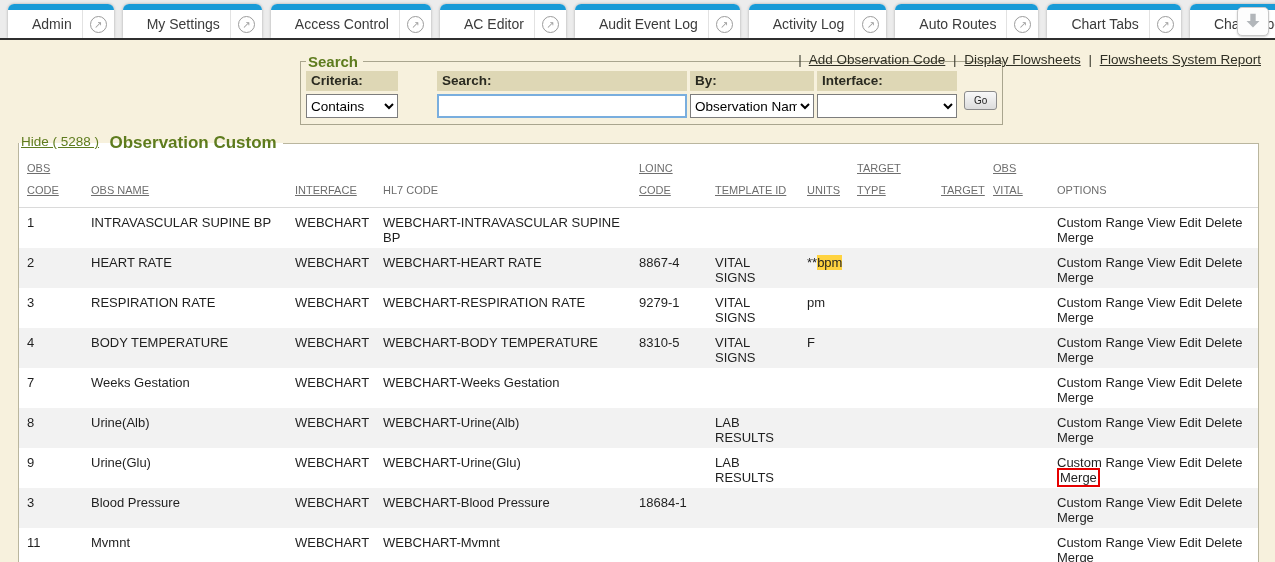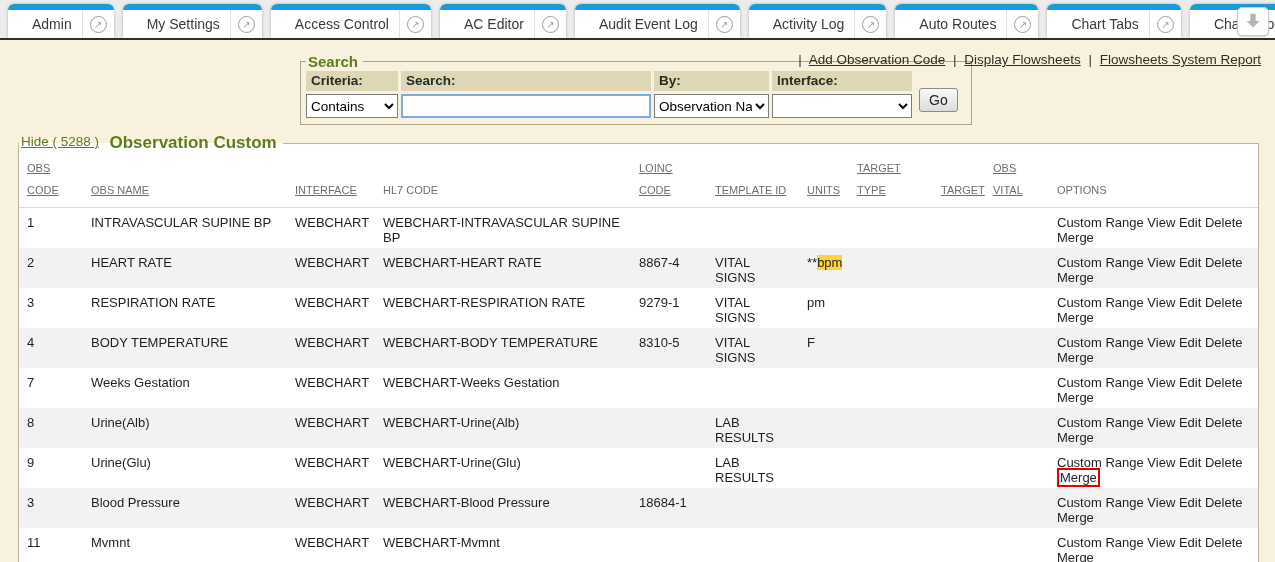--- a/index.html
+++ b/index.html
@@ -70,21 +70,21 @@
     background:var(--tan);font-size:13.5px;font-weight:bold;color:#2a2a20;
     padding:2px 5px;height:20px;
   }
   .s-col select,.s-col input{
     font-family:"Liberation Sans",sans-serif;font-size:13.5px;
     height:24px;background:#fff;border:1px solid #7d7d7d;width:100%;
   }
   .s-col input{border:2px solid #79aede;height:24px;padding:0 3px;}
   .go-col{align-self:center;padding:10px 0 0 4px;}
   .go-btn{
-    font-family:"Liberation Sans",sans-serif;font-size:14px;color:#222;
+    font-family:"Liberation Sans",sans-serif;font-size:10px;color:#222;
     padding:3px 9px;border:1px solid #8b8b8b;border-radius:3px;
     background:linear-gradient(#f9f9f9,#dcdcdc);cursor:pointer;
   }
   
   .obs-fs{
     margin:2px 16px 0 18px;background:#fff;border:1px solid #bab69e;
     padding:0;min-height:432px;
   }
   .obs-fs legend{padding:0 6px 0 2px;margin-left:0;background:transparent;}
   .hide-link{
@@ -223,25 +223,25 @@
   <a>Flowsheets System Report</a>
 </div>
 
 <fieldset class="search-fs">
   <legend>Search</legend>
   <div class="search-grid">
     <div class="s-col" style="width:92px;">
       <div class="s-label">Criteria:</div>
       <select><option>Contains</option></select>
     </div>
-    <div class="s-col" style="width:250px;">
+    <div class="s-col" style="width:250px;margin-left:36px;">
       <div class="s-label">Search:</div>
       <input type="text" value="" style="">
     </div>
-    <div class="s-col" style="width:115px;border-radius:17px;">
+    <div class="s-col" style="width:124px;border-radius:17px;">
       <div class="s-label">By:</div>
       <select><option>Observation Name</option></select>
     </div>
     <div class="s-col" style="width:140px;">
       <div class="s-label">Interface:</div>
       <select><option></option></select>
     </div>
     <div class="go-col">
       <button class="go-btn">Go</button>
     </div>

